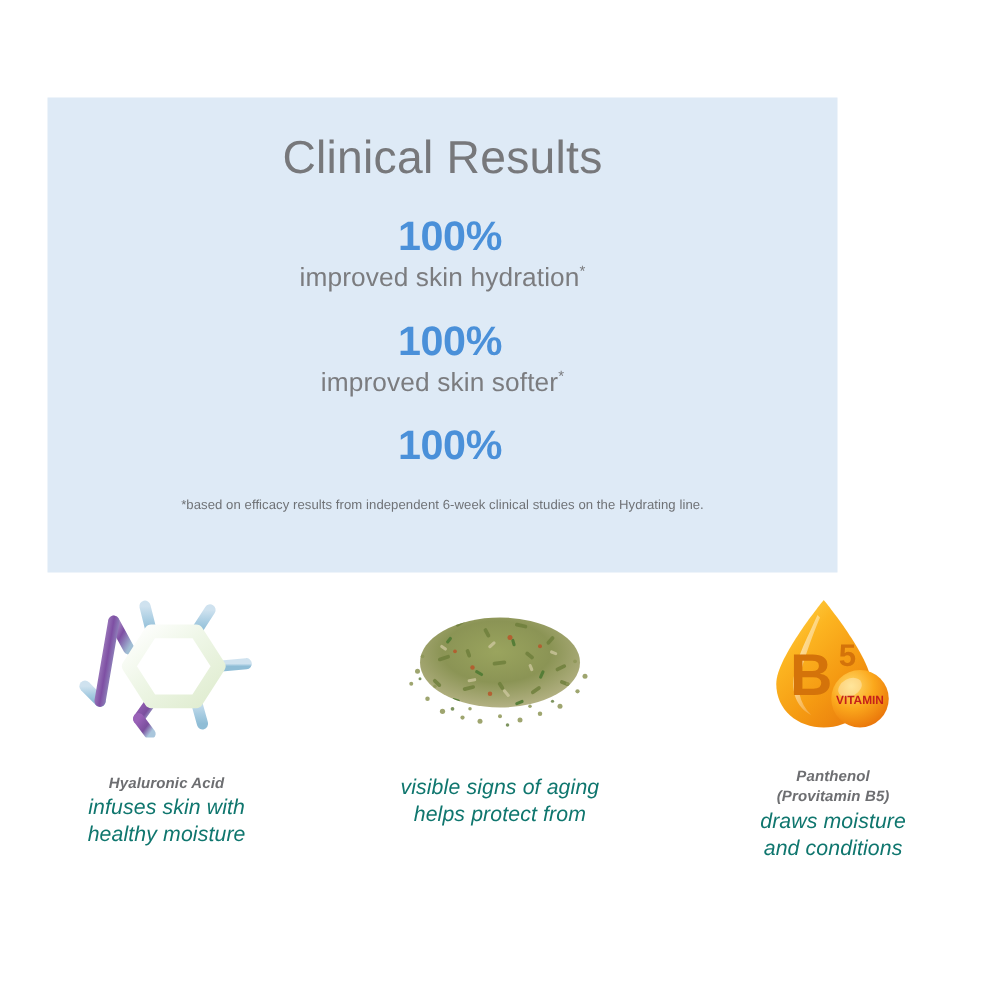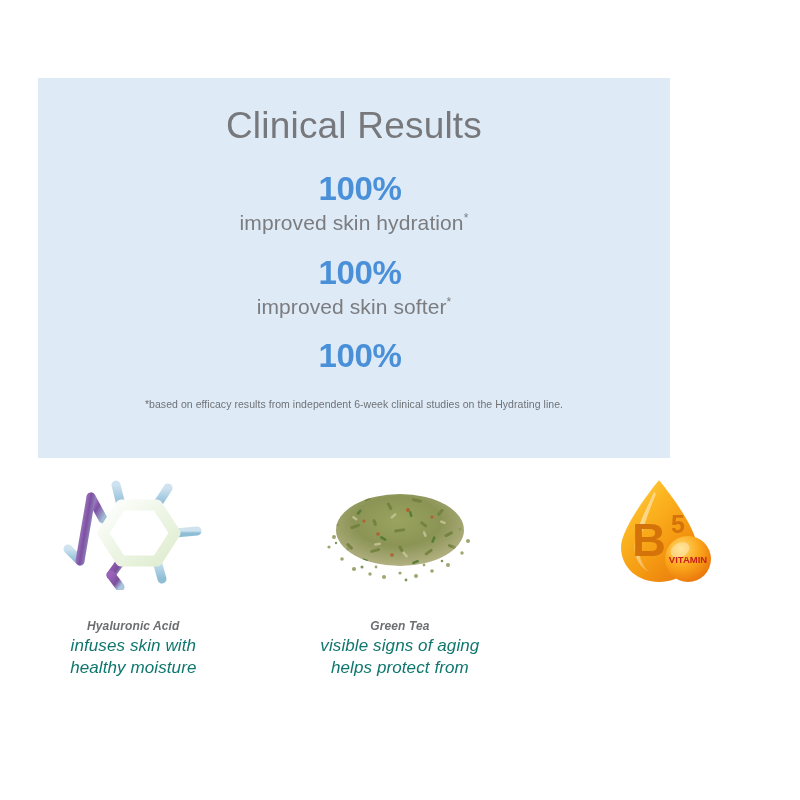--- a/index.html
+++ b/index.html
@@ -273,21 +273,20 @@
         </g>
         <g fill="#5d7a38" opacity="0.8">
           <circle cx="50" cy="90" r="1.5"></circle>
             <circle cx="94" cy="103" r="1.4"></circle>
           <circle cx="130" cy="84" r="1.3"></circle>
             <circle cx="24" cy="66" r="1.2"></circle>
         </g>
       </svg>
     </div>
     <div class="ingredient-text">
-      <div class="ingredient-name">Green Tea</div>
       <div class="ingredient-desc">visible signs of aging</div>
       <div class="ingredient-desc">helps protect from</div>
     </div>
   </div>
 
   <div class="ingredient">
     <div class="ingredient-art">
       <svg class="art-svg" width="118" height="118" viewBox="0 0 118 118" aria-hidden="true">
         <defs>
           <linearGradient id="dropg" x1="0.15" y1="0" x2="0.9" y2="1">
@@ -312,15 +311,21 @@
         <path d="M47 18 C40 34 30 52 28 68 C26 82 32 93 42 98 C32 88 30 76 34 62 C38 48 44 32 49 20 Z" fill="url(#shineg)"></path>
 
         <text x="42" y="82" font-family="'Liberation Sans', sans-serif" font-size="47" font-weight="700" fill="#d4730a" text-anchor="middle">B</text>
         <text x="64" y="59" font-family="'Liberation Sans', sans-serif" font-size="25" font-weight="700" fill="#d4730a">5</text>
 
         <circle cx="81" cy="85" r="23" fill="url(#ballg)"></circle>
         <ellipse cx="73" cy="76" rx="10" ry="7" fill="#ffffff" opacity="0.33" transform="rotate(-28 73 76)"></ellipse>
         <text x="81" y="89" font-family="'Liberation Sans', sans-serif" font-size="9.5" font-weight="700" fill="#c5201a" text-anchor="middle">VITAMIN</text>
       </svg>
     </div>
+    <div class="ingredient-text panthenol">
+      <div class="ingredient-name">Panthenol</div>
+      <div class="ingredient-name">(Provitamin B5)</div>
+      <div class="ingredient-desc">draws moisture</div>
+      <div class="ingredient-desc">and conditions</div>
+    </div>
   </div>
 
 </section>
 
 </body></html>

